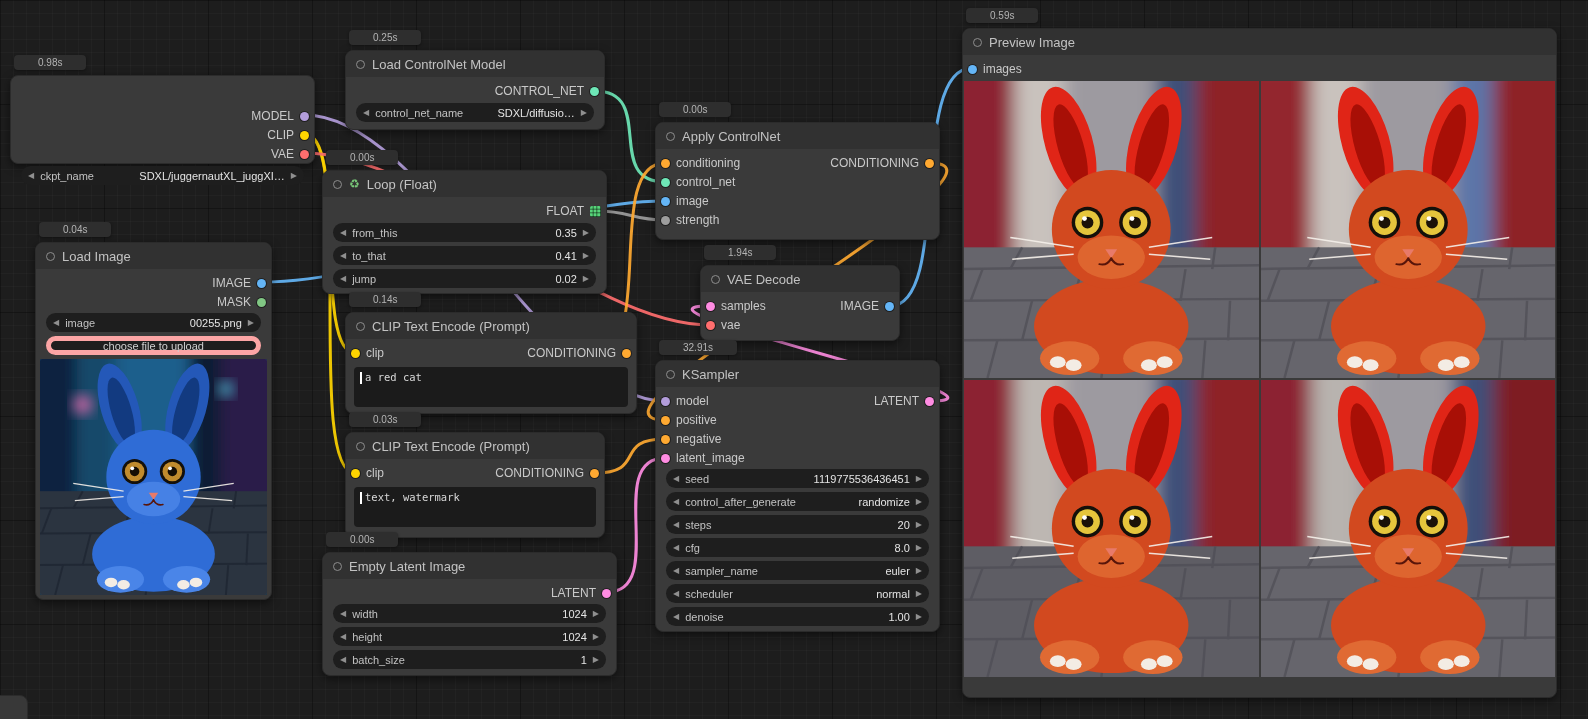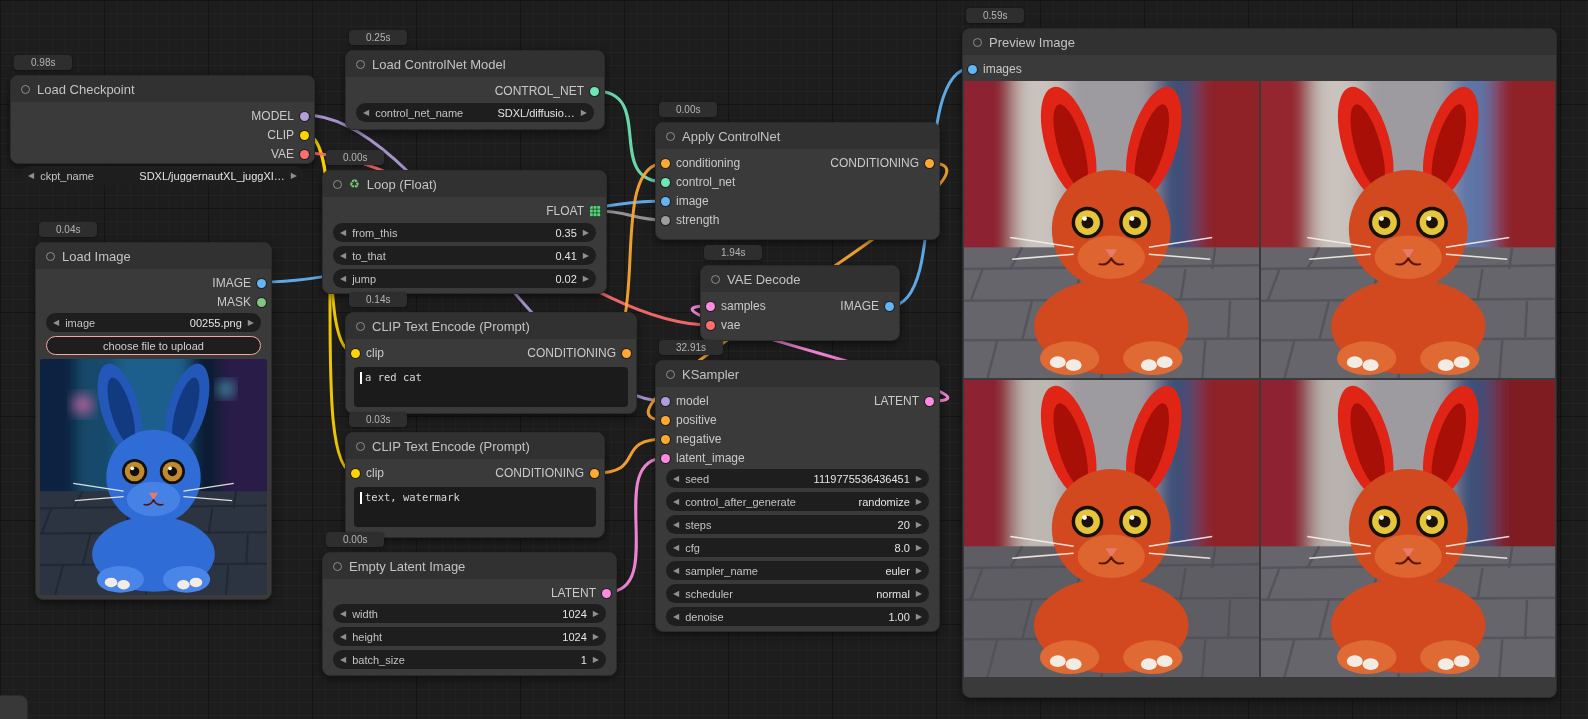--- a/index.html
+++ b/index.html
@@ -18,38 +18,38 @@
   #wires path{fill:none;stroke-width:3;stroke-linecap:round;opacity:.92}
 
   .node{position:absolute;z-index:2;background:#3a3a3a;border:1px solid #2b2b2b;
         border-radius:8px;box-shadow:0 3px 9px rgba(0,0,0,.5)}
   .titlebar{height:26px;display:flex;align-items:center;gap:7px;padding:0 10px;
         background:#313131;border-radius:7px 7px 0 0;color:#c2c2c2;font-size:13px;white-space:nowrap;overflow:hidden}
   .collapse-dot{width:9px;height:9px;border:1.5px solid #8d8d8d;border-radius:50%;flex:none}
   .node-icon{color:#79c979;font-size:12px;flex:none}
 
   .badge{position:absolute;top:-21px;left:3px;background:#2e2e2e;border-radius:4px;
-        padding:2px 17px;font-size:10px;color:#b4b4b4;box-shadow:0 1px 3px rgba(0,0,0,.4);white-space:nowrap}
+        padding:2px 24px;font-size:10px;color:#b4b4b4;box-shadow:0 1px 3px rgba(0,0,0,.4);white-space:nowrap}
 
   .slot{position:absolute;display:flex;align-items:center;gap:6px;font-size:12px;
         color:#c9c9c9;height:18px;white-space:nowrap}
   .slot.in{left:5px}
   .slot.out{right:5px}
   .dot{width:9px;height:9px;border-radius:50%;flex:none;box-shadow:0 0 0 1px rgba(0,0,0,.45)}
   .grid-icon{width:11px;height:11px;border-radius:2px;flex:none;
       background-image:linear-gradient(rgba(0,0,0,.55) 1px,transparent 1px),
                        linear-gradient(90deg,rgba(0,0,0,.55) 1px,transparent 1px);
       background-size:3.7px 3.7px;background-position:-1px -1px}
 
   .widget{position:absolute;left:10px;right:10px;height:19px;background:#1e1e1e;
         border-radius:10px;display:flex;align-items:center;padding:0 7px;font-size:11px;color:#c8c8c8}
   .widget .arrow{color:#8f8f8f;font-size:8px;flex:none;line-height:19px}
   .widget .wlabel{margin-left:6px;flex:1;text-align:left;color:#c2c2c2;overflow:hidden;white-space:nowrap}
   .widget .wvalue{margin-right:6px;text-align:right;color:#e4e4e4;white-space:nowrap;overflow:hidden}
-  .btn-widget{justify-content:center;border:1px solid #fca5a5;color:#cfcfcf}
+  .btn-widget{justify-content:center;border:5px solid #fca5a5;color:#cfcfcf}
 
   .textarea{position:absolute;left:8px;right:8px;background:#1b1b1b;border-radius:4px;
         padding:4px 6px;font-family:"DejaVu Sans Mono",monospace;font-size:10.5px;color:#d8d8d8;overflow:hidden}
   .cursor{display:inline-block;width:2px;height:12px;background:#fff;vertical-align:middle;margin-right:3px}
 
   .img-frame{position:absolute;overflow:hidden;background:#101010;border-radius:2px}
   .pgrid{position:absolute;left:1px;right:1px;top:52px;bottom:20px;display:grid;
         grid-template-columns:1fr 1fr;grid-template-rows:1fr 1fr;gap:2px}
   .ptile{overflow:hidden;background:#101010}
   svg.art{width:100%;height:100%;display:block}
@@ -153,24 +153,20 @@
     <path d="M595,353 C657,353 603,163 665,163" stroke="#ffa931"></path>
     <path d="M595,473 C647,473 613,439 665,439" stroke="#ffa931"></path>
     <path d="M930,163 C1042,163 553,420 665,420" stroke="#ffa931"></path>
     <path d="M607,592 C669,592 603,458 665,458" stroke="#ff8ce2"></path>
     <path d="M930,401 C1040,401 600,306 710,306" stroke="#ff8ce2"></path>
     <path d="M890,306 C952,306 908,68 972,68" stroke="#64b5f6"></path>
   </svg>
 
   <div class="node" style="left:10px;top:75px;width:305px;height:89px">
     <div class="badge">0.98s</div>
-    <div class="titlebar">
-      <span class="collapse-dot"></span>
-      <span>Load Checkpoint</span>
-    </div>
     <div class="slot out" style="top:31px">
       <span>MODEL</span>
       <span class="dot" style="background-color: rgb(179, 157, 219);"></span>
     </div>
     <div class="slot out" style="top:50px">
       <span>CLIP</span>
       <span class="dot" style="background-color: rgb(255, 213, 0);"></span>
     </div>
     <div class="slot out" style="top:69px">
       <span>VAE</span>

